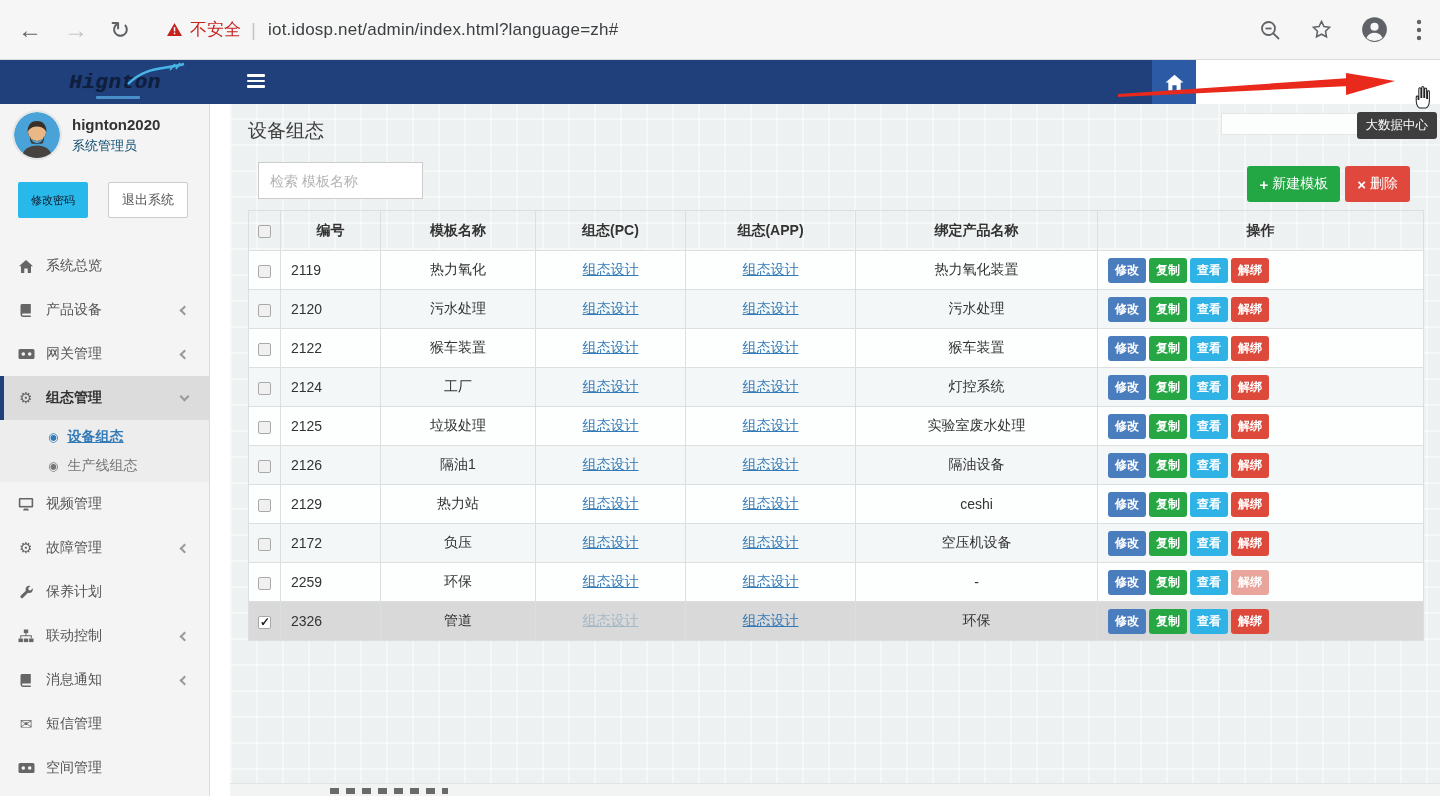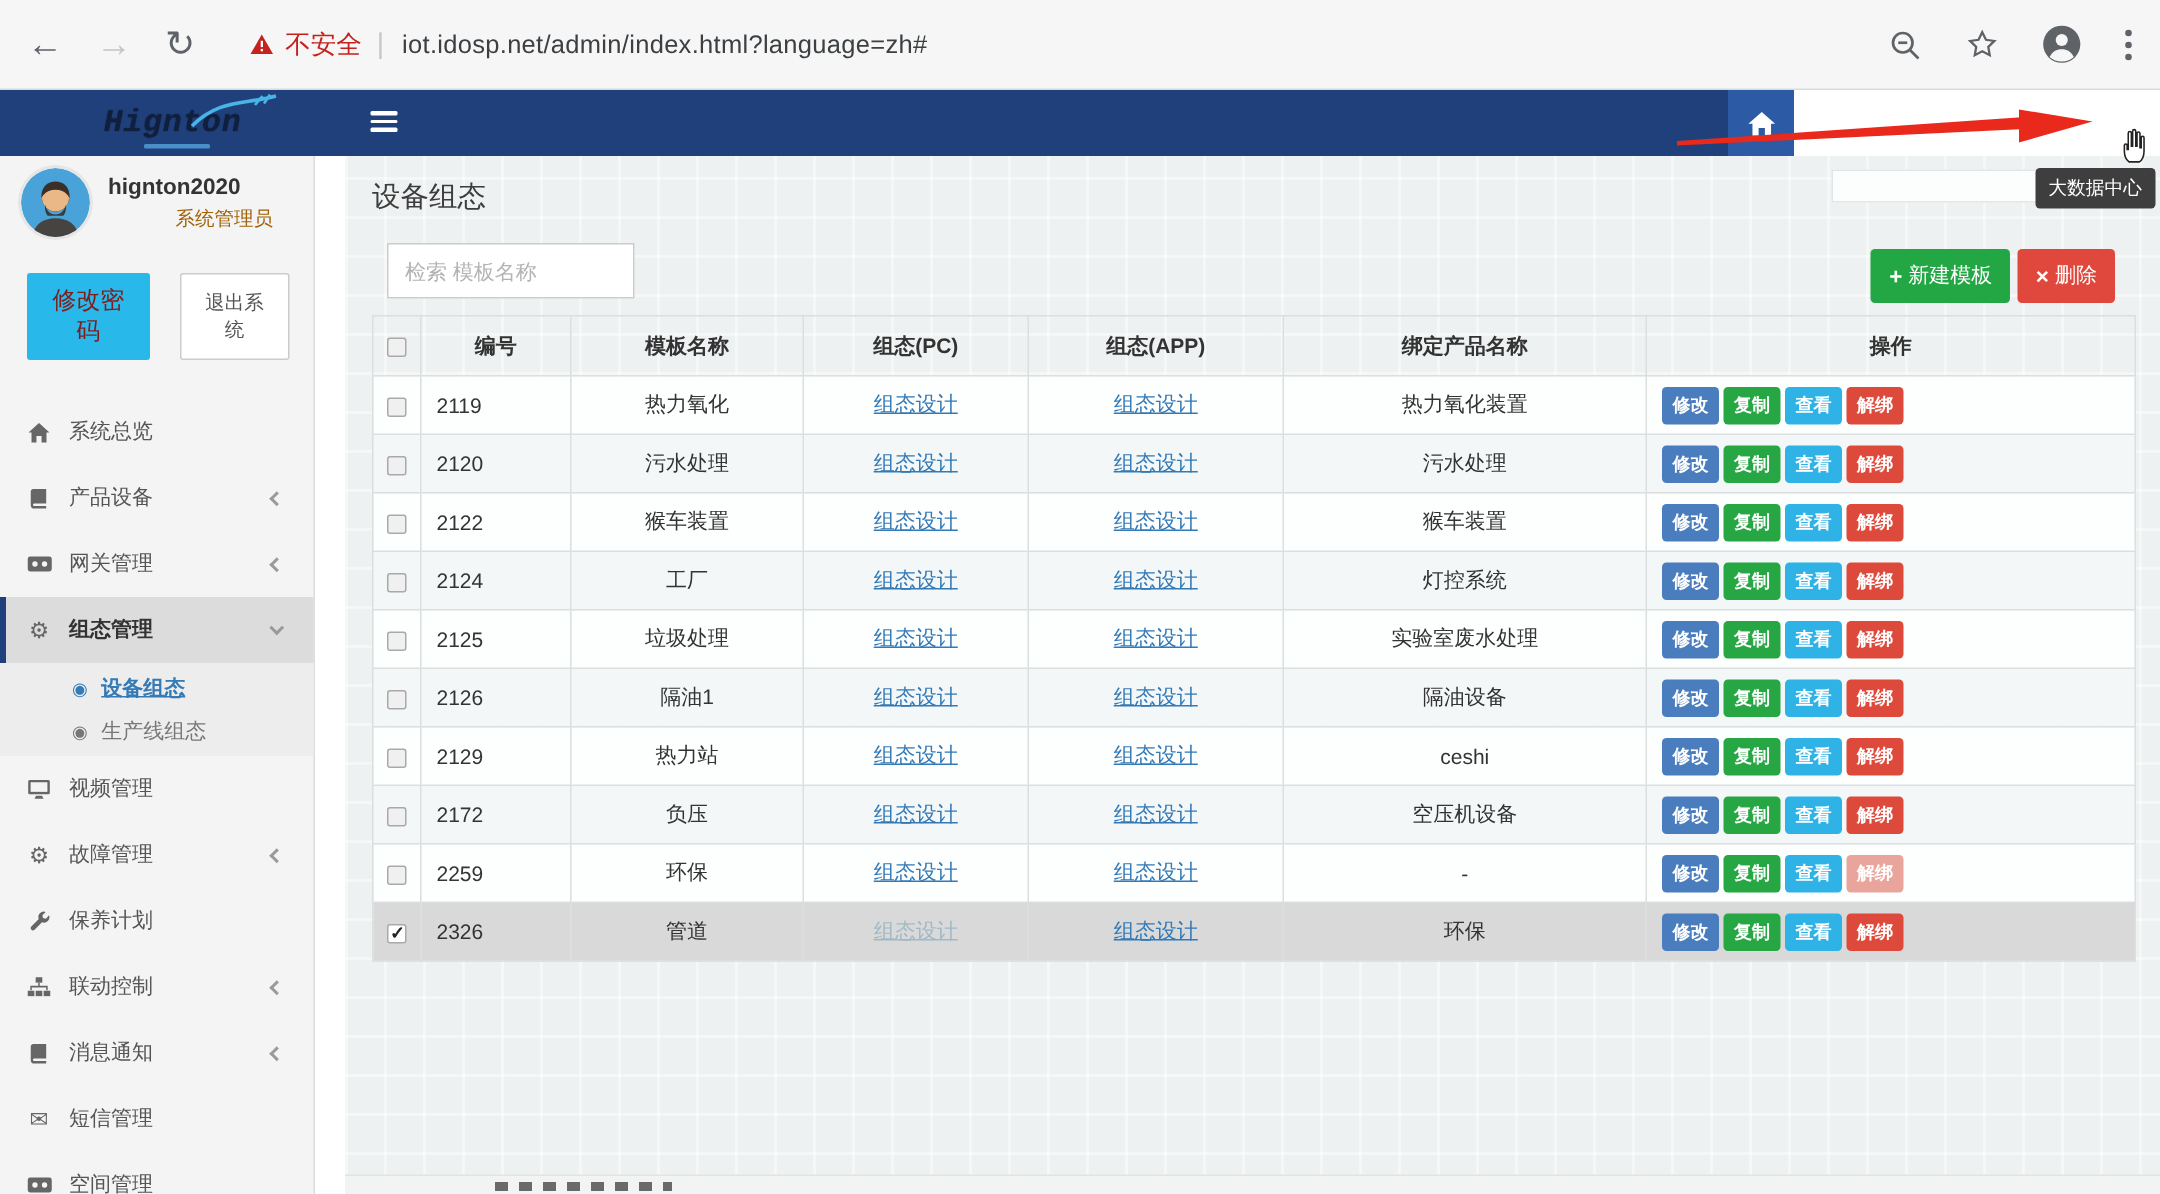--- a/index.html
+++ b/index.html
@@ -41,23 +41,23 @@
     background:#fcfdfd; border:1px solid #e3e6e6; z-index:5; }
   .cursor { position:absolute; left:1413px; top:85px; z-index:60; pointer-events:none; }
 
   
   .sidebar { position:absolute; top:104px; left:0; width:210px; bottom:0; background:#f4f4f4;
     border-right:1px solid #dcdcdc; }
   .user-panel { padding:8px 16px 0 14px; }
   .user-row { display:flex; align-items:center; gap:12px; }
   .avatar { width:46px; height:46px; border-radius:50%; overflow:hidden; box-shadow:0 0 0 2px #e6e6e6; flex:none; }
   .user-name { font-size:15px; font-weight:bold; color:#333; }
-  .user-role { font-size:13px; color:#a16207; margin-top:4px;margin-left:45px; }
+  .user-role { font-size:13px; color:#0c4a6e; margin-top:4px; }
   .user-btns { display:flex; gap:20px; margin:24px 0 0 4px; }
-  .btn-pwd { background:#29b8ea; color:#7f1d1d; font-size:16px; padding:8px 13px; border:none; border-radius:2px; cursor:pointer; }
+  .btn-pwd { background:#29b8ea; color:#0f172a; font-size:11px; padding:8px 13px; border:none; border-radius:2px; cursor:pointer; }
   .btn-logout { background:#fff; color:#555; font-size:13px; padding:8px 13px; border:1px solid #ccc; border-radius:2px; cursor:pointer; }
 
   .nav { margin-top:26px; }
   .nav-item { height:44px; display:flex; align-items:center; padding:0 16px 0 14px;
     color:#555; font-size:14px; cursor:pointer; position:relative; }
   .nav-icon { width:24px; display:inline-flex; justify-content:center; align-items:center;
     margin-right:8px; color:#666; font-size:15px; flex:none; }
   .nav-label { flex:1; }
   .nav-chevron { width:7px; height:7px; border-left:2px solid #9a9a9a; border-bottom:2px solid #9a9a9a; margin-right:5px; }
   .chev-left { transform:rotate(45deg); }

